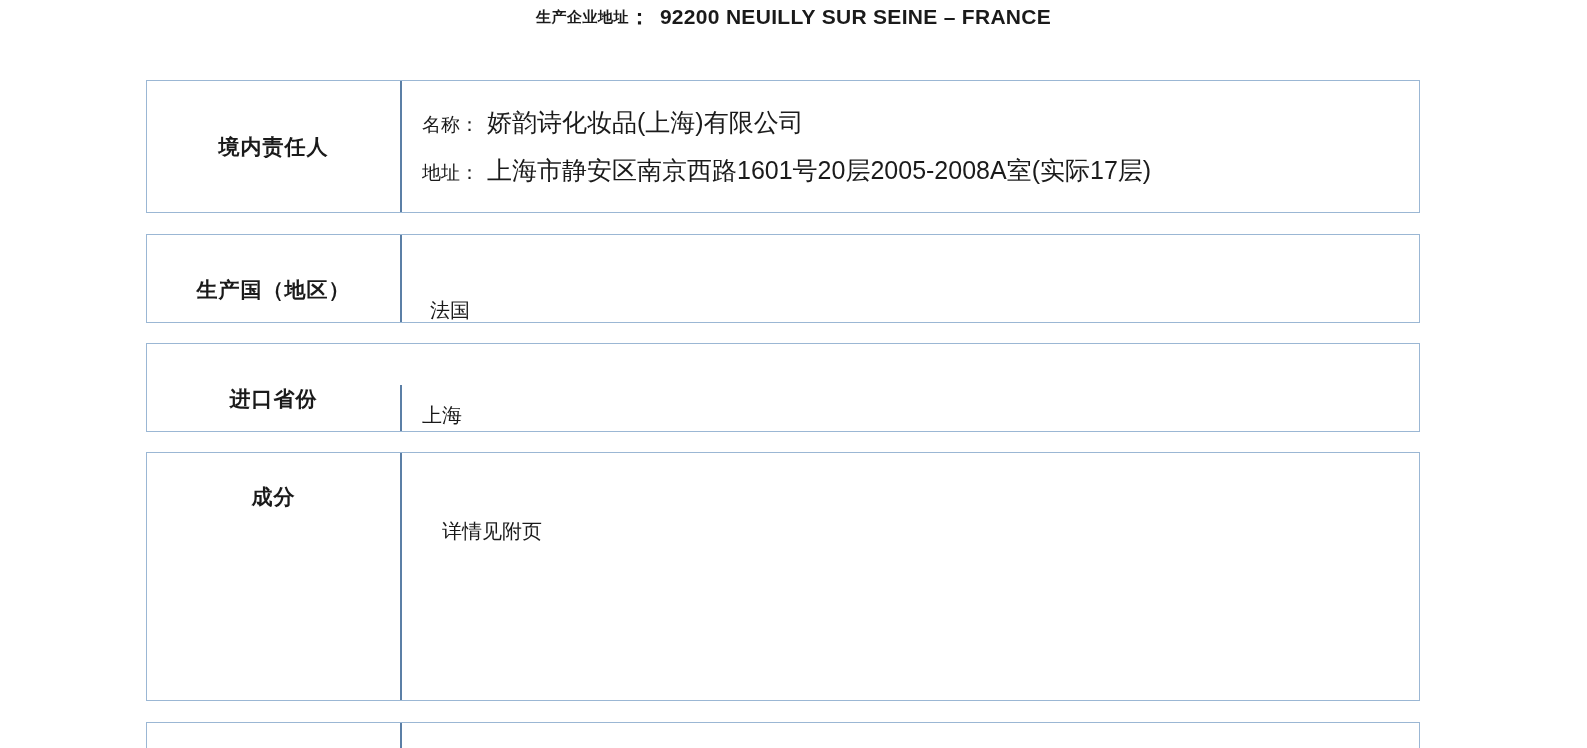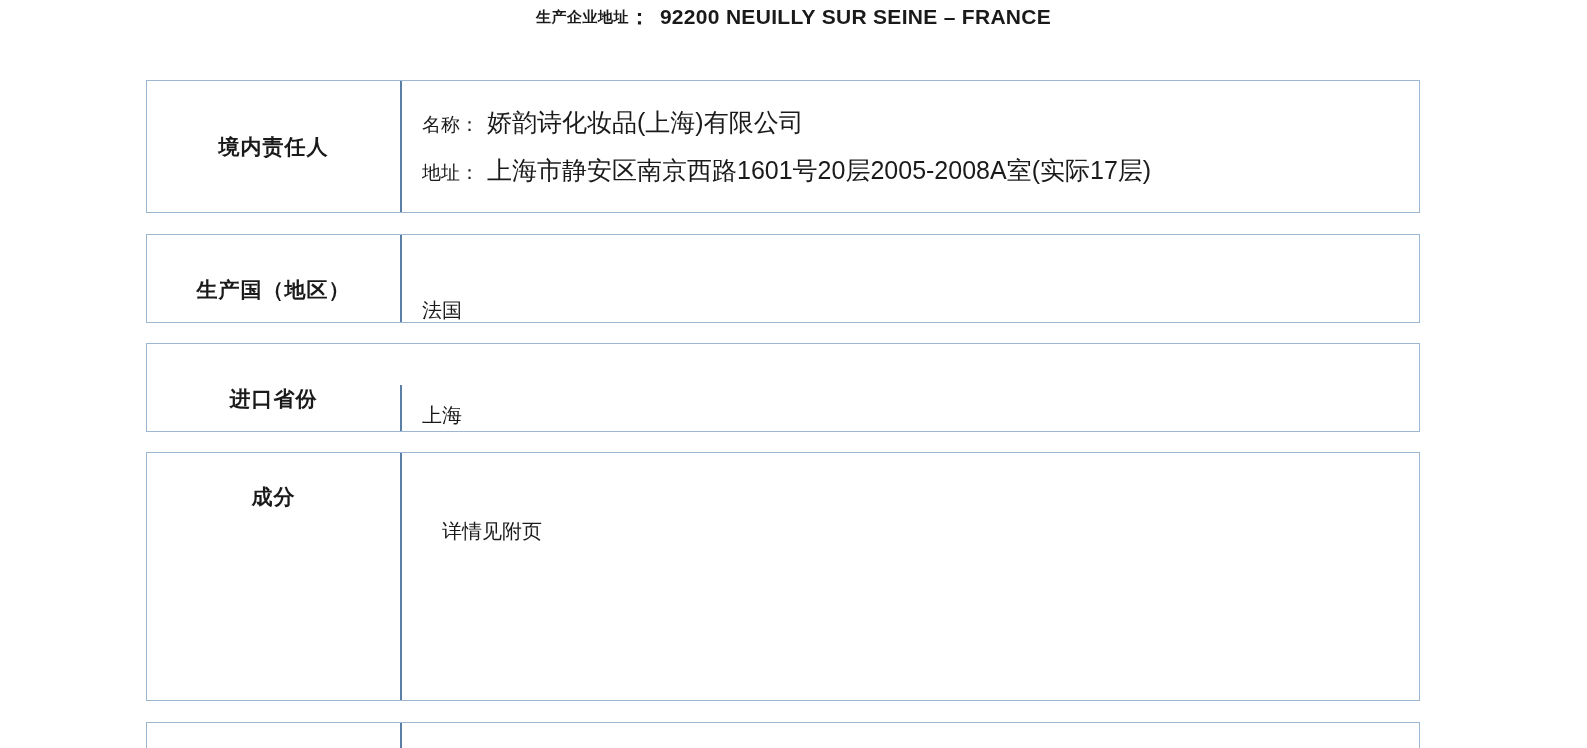--- a/index.html
+++ b/index.html
@@ -105,21 +105,21 @@
     font-size: 20px;
     line-height: 1.6;
     margin-top: 36px;
   }
 
   
   #block-domestic-responsible { top: 80px; height: 133px; }
   #block-domestic-responsible .cell-label { align-items: center; }
   #block-domestic-responsible .cell-value { padding-top: 0; }
 
-  #block-production-country { top: 234px; height: 89px; }
+  #block-production-country { top: 234px; height: 89px; gap: 8px; }
   #block-production-country .cell-label { align-items: flex-end; padding-bottom: 18px; }
   #block-production-country .cell-value { align-self: center; }
 
   #block-import-province { top: 343px; height: 89px; align-items: flex-end; }
   #block-import-province .cell-label { align-items: flex-end; padding-bottom: 18px; }
 
   #block-ingredients { top: 452px; height: 249px; gap: 20px; }
   #block-ingredients .cell-label { align-items: flex-start; padding-top: 30px; }
 
   #block-next { top: 722px; height: 60px; }

